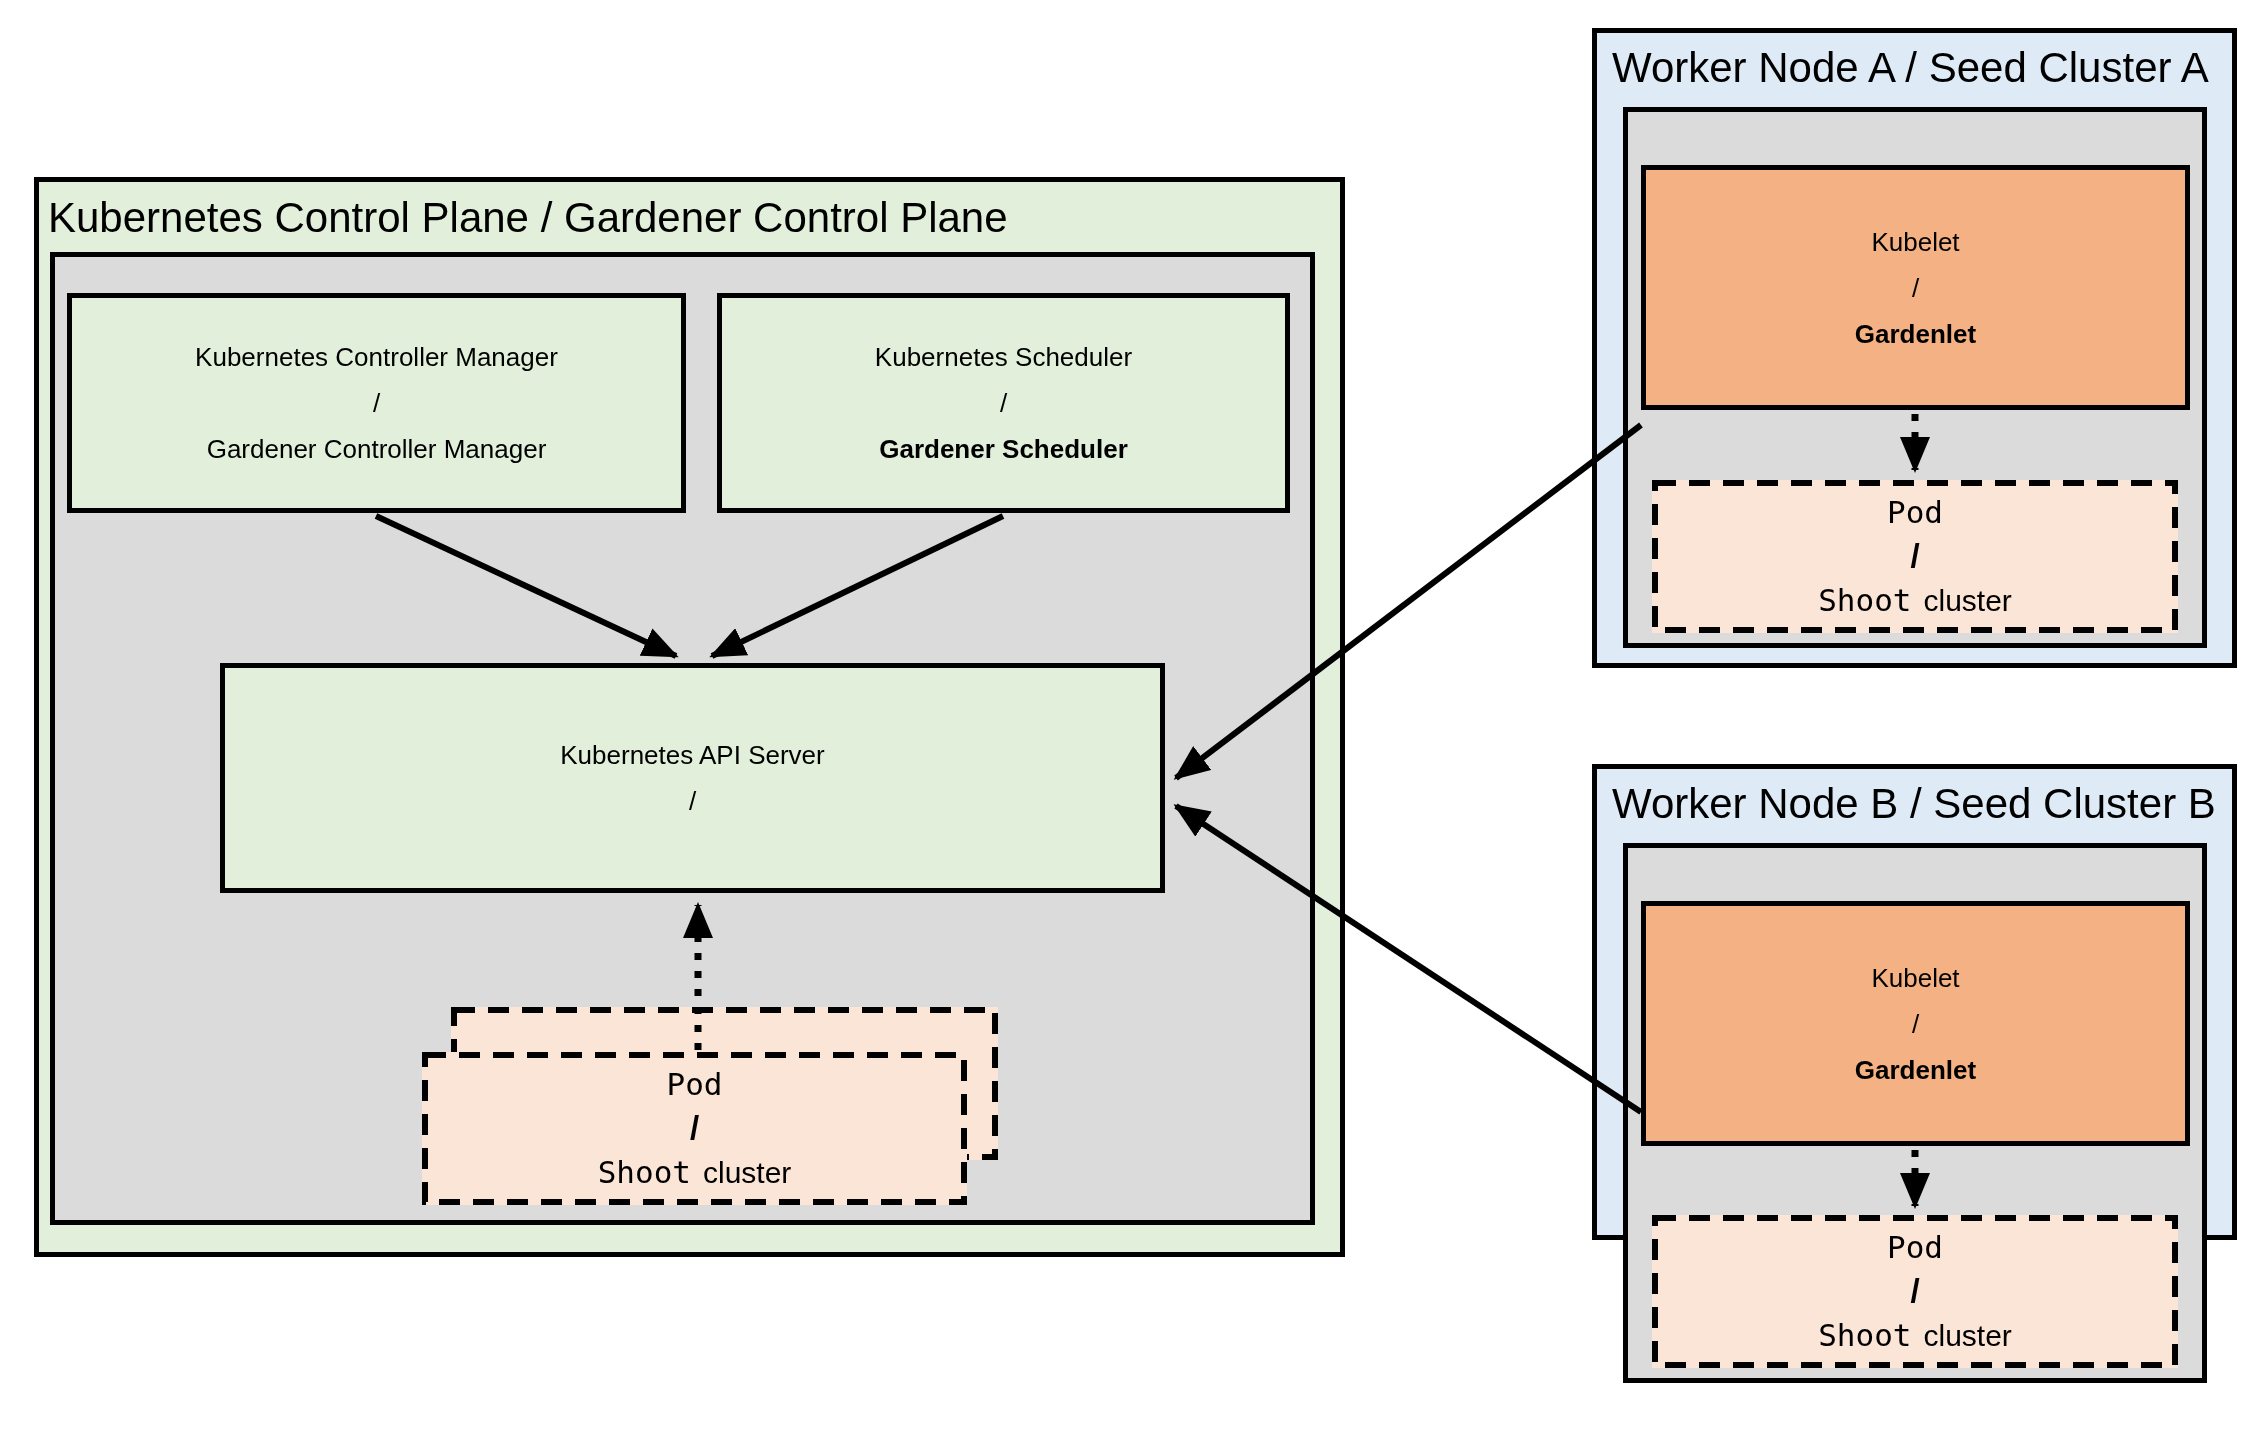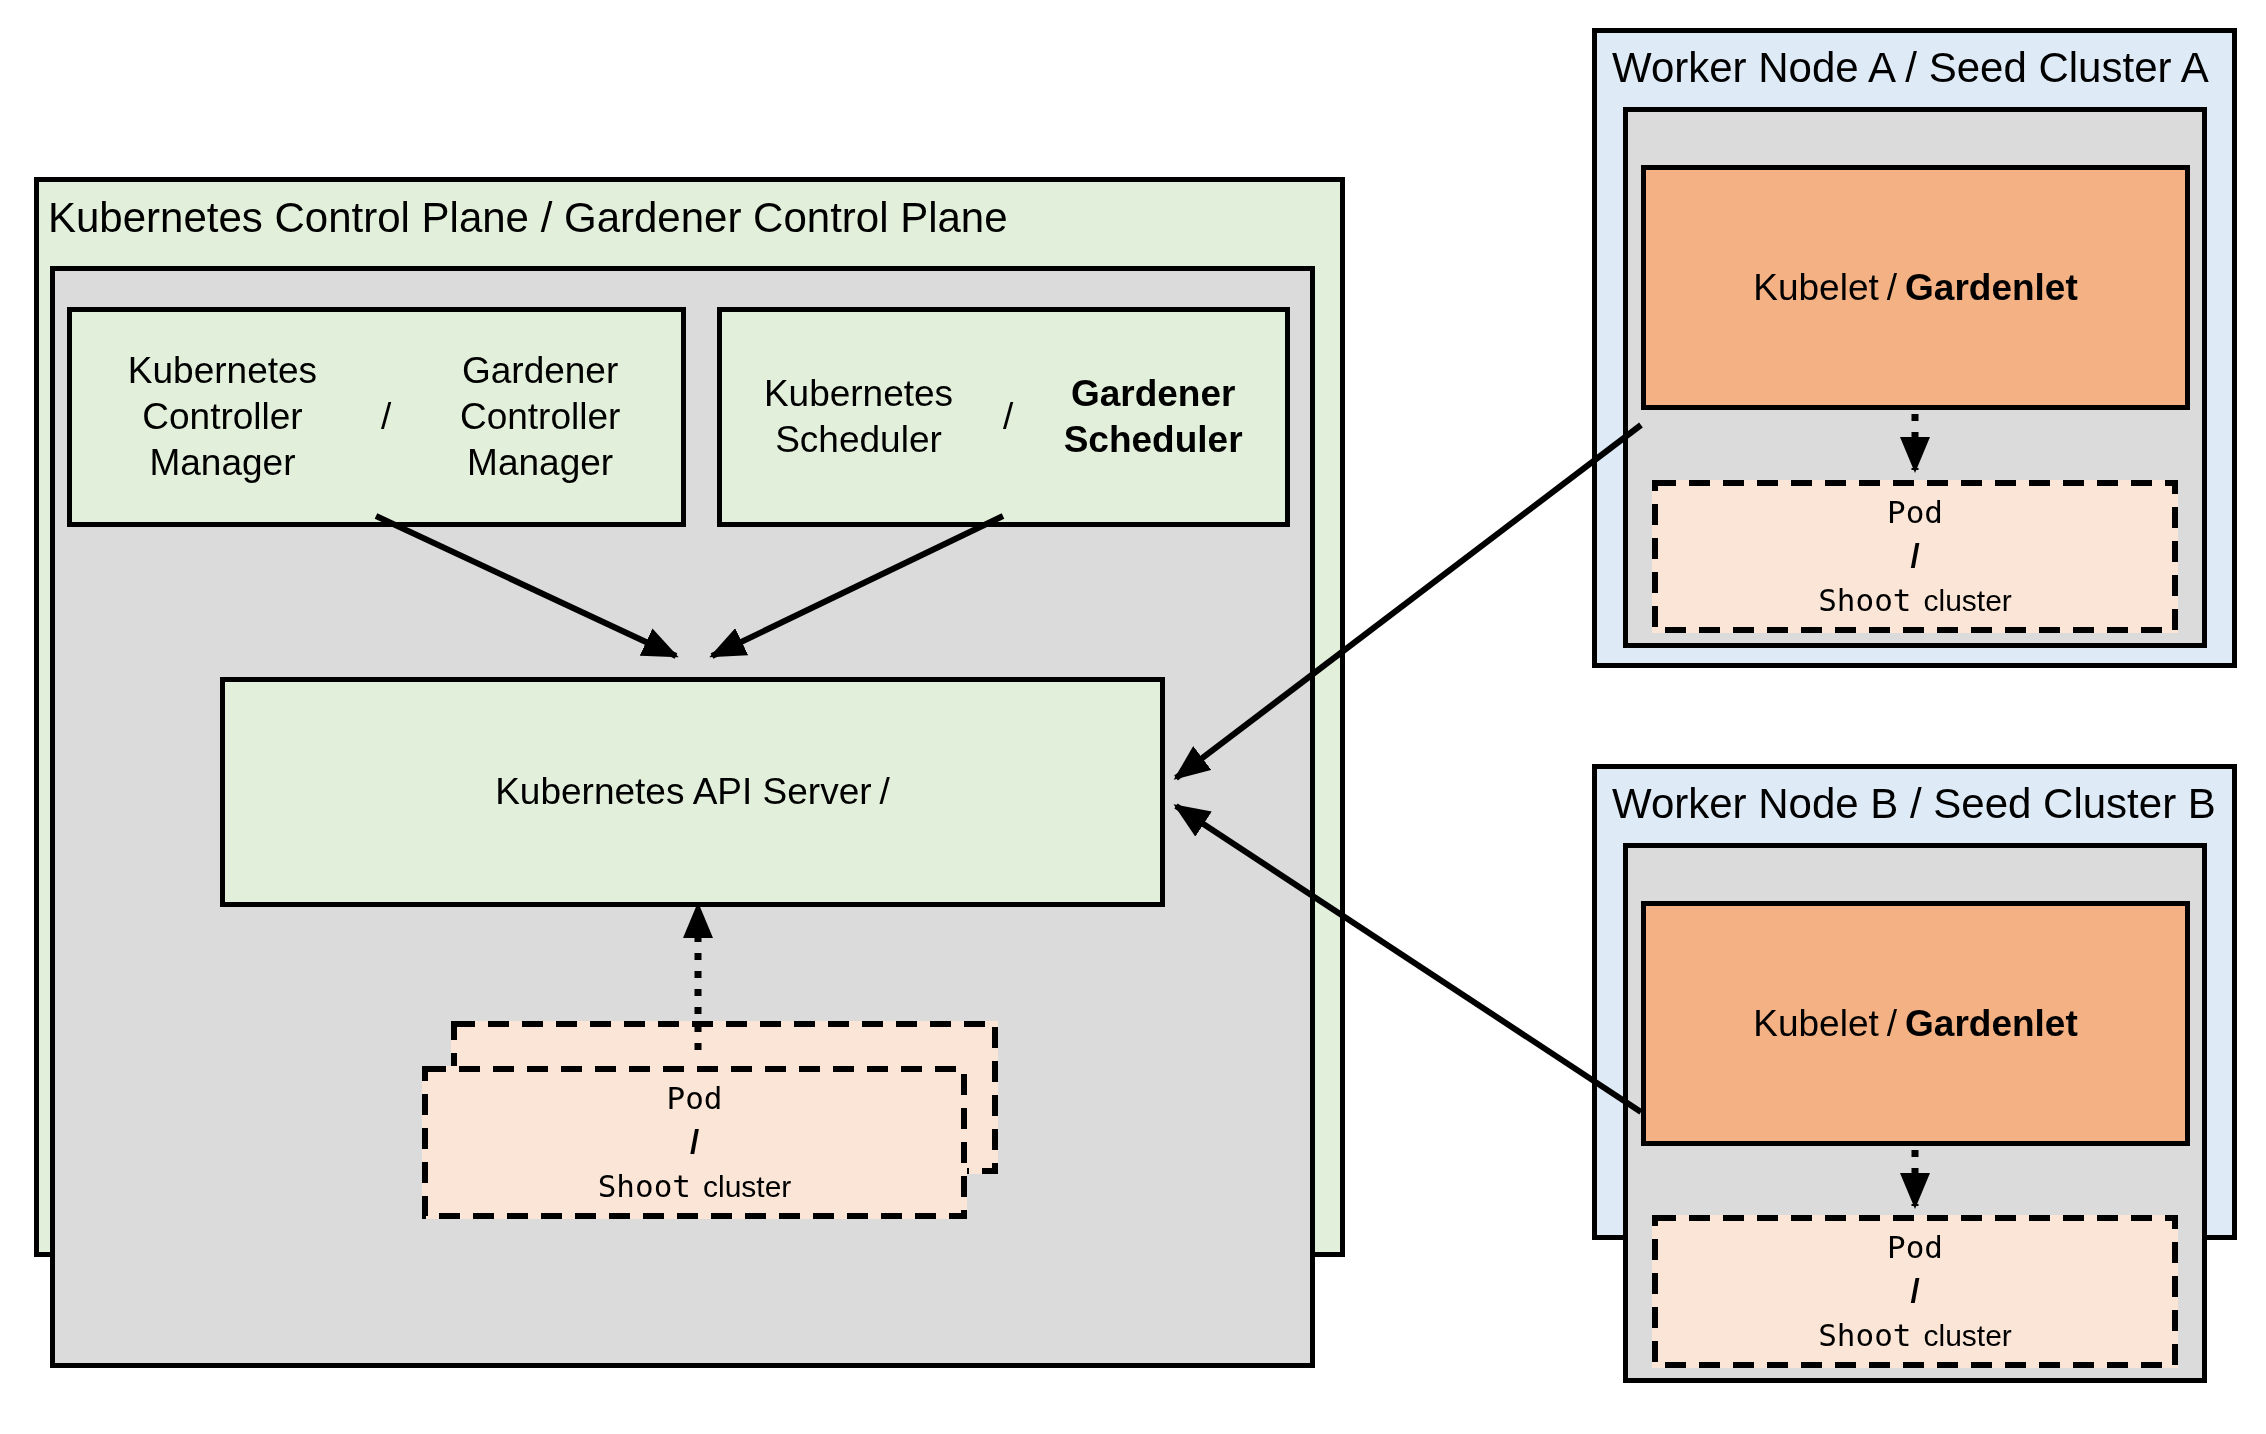--- a/index.html
+++ b/index.html
@@ -11,22 +11,22 @@
     position:relative; width:2266px; height:1434px; overflow:hidden;
     background:var(--canvas);
     font-family:"Liberation Sans", sans-serif; color:#000;
   }
   .abs{position:absolute; box-sizing:border-box;}
   .frame{border:5px solid var(--line);}
   .band-title{
     font-size:42px; line-height:64px; white-space:nowrap;
   }
   .node-box{
-    display:flex; flex-direction:row; align-items:center; justify-content:center;
-    text-align:center; font-size:37px; line-height:46px;gap:8px;
+    display:flex; flex-direction:column; align-items:center; justify-content:center;
+    text-align:center; font-size:26px; line-height:46px;
   }
   .node-box .bold{font-weight:bold;}
   .pod-box{background:var(--peach);}
   .pod-box svg{position:absolute; inset:0; pointer-events:none;}
   .pod-label{
     position:absolute; inset:0; display:flex; flex-direction:column;
     align-items:center; justify-content:center; text-align:center;
     font-family:"DejaVu Sans Mono", monospace; font-size:31px; line-height:44px;
   }
   .pod-label .sans{font-family:"Liberation Sans", sans-serif; font-size:30px;}
@@ -40,21 +40,21 @@
 </style>
 </head>
 <body>
 
 <div id="stage">
 
   <div class="abs frame fill-green" style="left:34px; top:177px; width:1311px; height:1080px;">
 
     <div class="abs band-title" style="left:9px; top:4px;">Kubernetes Control Plane / Gardener Control Plane</div>
 
-    <div class="abs frame fill-gray" style="left:11px; top:84px; width:1265px; height:1102px;padding-left:32px;">
+    <div class="abs frame fill-gray" style="left:11px; top:70px; width:1265px; height:973px;padding-left:32px;">
 
       <div class="abs frame fill-green node-box" style="left:12px; top:36px; width:619px; height:220px;">
         <div>Kubernetes Controller Manager</div>
         <div>/</div>
         <div>Gardener Controller Manager</div>
       </div>
 
       <div class="abs frame fill-green node-box" style="left:662px; top:36px; width:573px; height:220px;">
         <div>Kubernetes Scheduler</div>
         <div>/</div>

